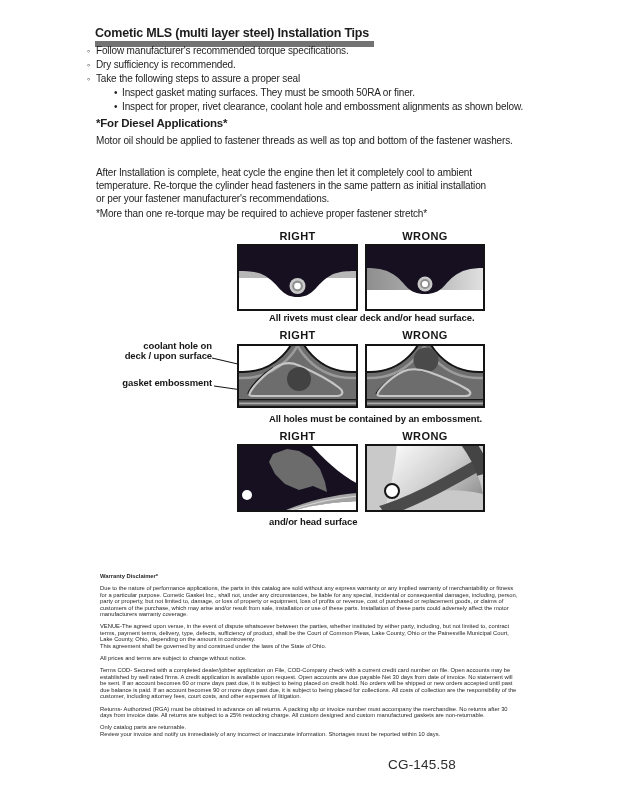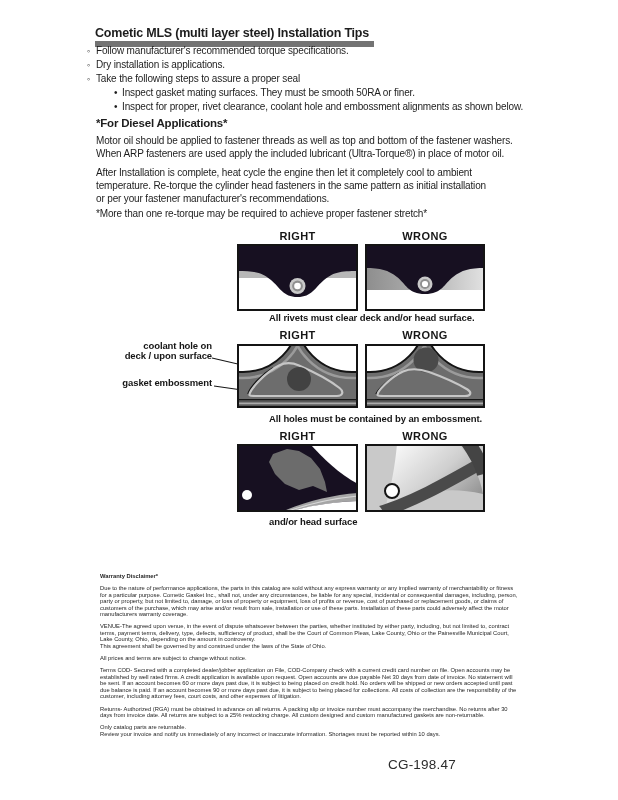--- a/index.html
+++ b/index.html
@@ -44,40 +44,39 @@
 
   <div class="abs doc-title">Cometic MLS (multi layer steel) Installation Tips</div>
 
   <div class="abs tips">
     <div class="tip-row">
       <span class="b">◦</span>
       <span>Follow manufacturer's recommended torque specifications.</span>
     </div>
     <div class="tip-row">
       <span class="b">◦</span>
-      <span>Dry installation is applications.</span>
+      <span>Dry sufficiency is recommended.</span>
     </div>
     <div class="tip-row">
       <span class="b">◦</span>
       <span>Take the following steps to assure a proper seal</span>
     </div>
     <div class="tip-row sub">
       <span class="b">•</span>
       <span>Inspect gasket mating surfaces.  They must be smooth 50RA or finer.</span>
     </div>
     <div class="tip-row sub">
       <span class="b">•</span>
       <span>Inspect for proper, rivet clearance, coolant hole and embossment alignments as shown below.</span>
     </div>
   </div>
 
   <div class="abs diesel-heading">*For Diesel Applications*</div>
   <div class="abs body-par p1">
     <div>Motor oil should be applied to fastener threads as well as top and bottom of the fastener washers.</div>
-    <div>When ARP fasteners are used apply the included lubricant (Ultra-Torque®) in place of motor oil.</div>
   </div>
   <div class="abs note">*More than one re-torque may be required to achieve proper fastener stretch*</div>
   <div class="abs body-par p2">
     <div>After Installation is complete, heat cycle the engine then let it completely cool to ambient</div>
     <div>temperature. Re-torque the cylinder head fasteners in the same pattern as initial installation</div>
     <div>or per your fastener manufacturer's recommendations.</div>
   </div>
 
   <div class="abs rw-label" style="left:237px;top:230px;">RIGHT</div>
   <div class="abs rw-label" style="left:365px;top:230px;width:120px;">WRONG</div>
@@ -198,15 +197,15 @@
     <div class="wp">Due to the nature of performance applications, the parts in this catalog are sold without any express warranty or any implied warranty of merchantability or fitness for a particular purpose.  Cometic Gasket Inc., shall not, under any circumstances, be liable for any special, incidental or consequential damages, including, person, party or property, but not limited to, damage, or loss of property or equipment, loss of profits or revenue, cost of purchased or replacement goods, or claims of customers of the purchase, which may arise and/or result from sale, installation or use of these parts.  Installation of these parts could adversely affect the motor manufacturers warranty coverage.</div>
     <div class="wp tight">VENUE-The agreed upon venue, in the event of dispute whatsoever between the parties, whether instituted by either party, including, but not limited to, contract terms, payment terms, delivery, type, defects, sufficiency of product, shall be the Court of Common Pleas, Lake County, Ohio or the Painesville Municipal Court, Lake County, Ohio, depending on the amount in controversy.</div>
     <div class="wp">This agreement shall be governed by and construed under the laws of the State of Ohio.</div>
     <div class="wp">All prices and terms are subject to change without notice.</div>
     <div class="wp">Terms COD- Secured with a completed dealer/jobber application on File, COD-Company check with a current credit card number on file.  Open accounts may be established by well rated firms.  A credit application is available upon request.  Open accounts are due payable Net 30 days from date of invoice.  No statement will be sent.  If an account becomes 60 or more days past due, it is subject to being placed on credit hold.  No orders will be shipped or new orders accepted until past due balance is paid.  If an account becomes 90 or more days past due, it is subject to being placed for collections.  All costs of collection are the responsibility of the customer, including attorney fees, court costs, and other expenses of litigation.</div>
     <div class="wp">Returns- Authorized (RGA) must be obtained in advance on all returns.  A packing slip or invoice number must accompany the merchandise.  No returns after 30 days from invoice date.  All returns are subject to a 25% restocking charge.  All custom designed and custom manufactured gaskets are non-returnable.</div>
     <div class="wp tight">Only catalog parts are returnable.</div>
     <div class="wp">Review your invoice and notify us immediately of any incorrect or inaccurate information.  Shortages must be reported within 10 days.</div>
   </div>
 
-  <div class="abs doc-number">CG-198.47</div>
+  <div class="abs doc-number">CG-145.58</div>
 
 </div>
 
 </body></html>

